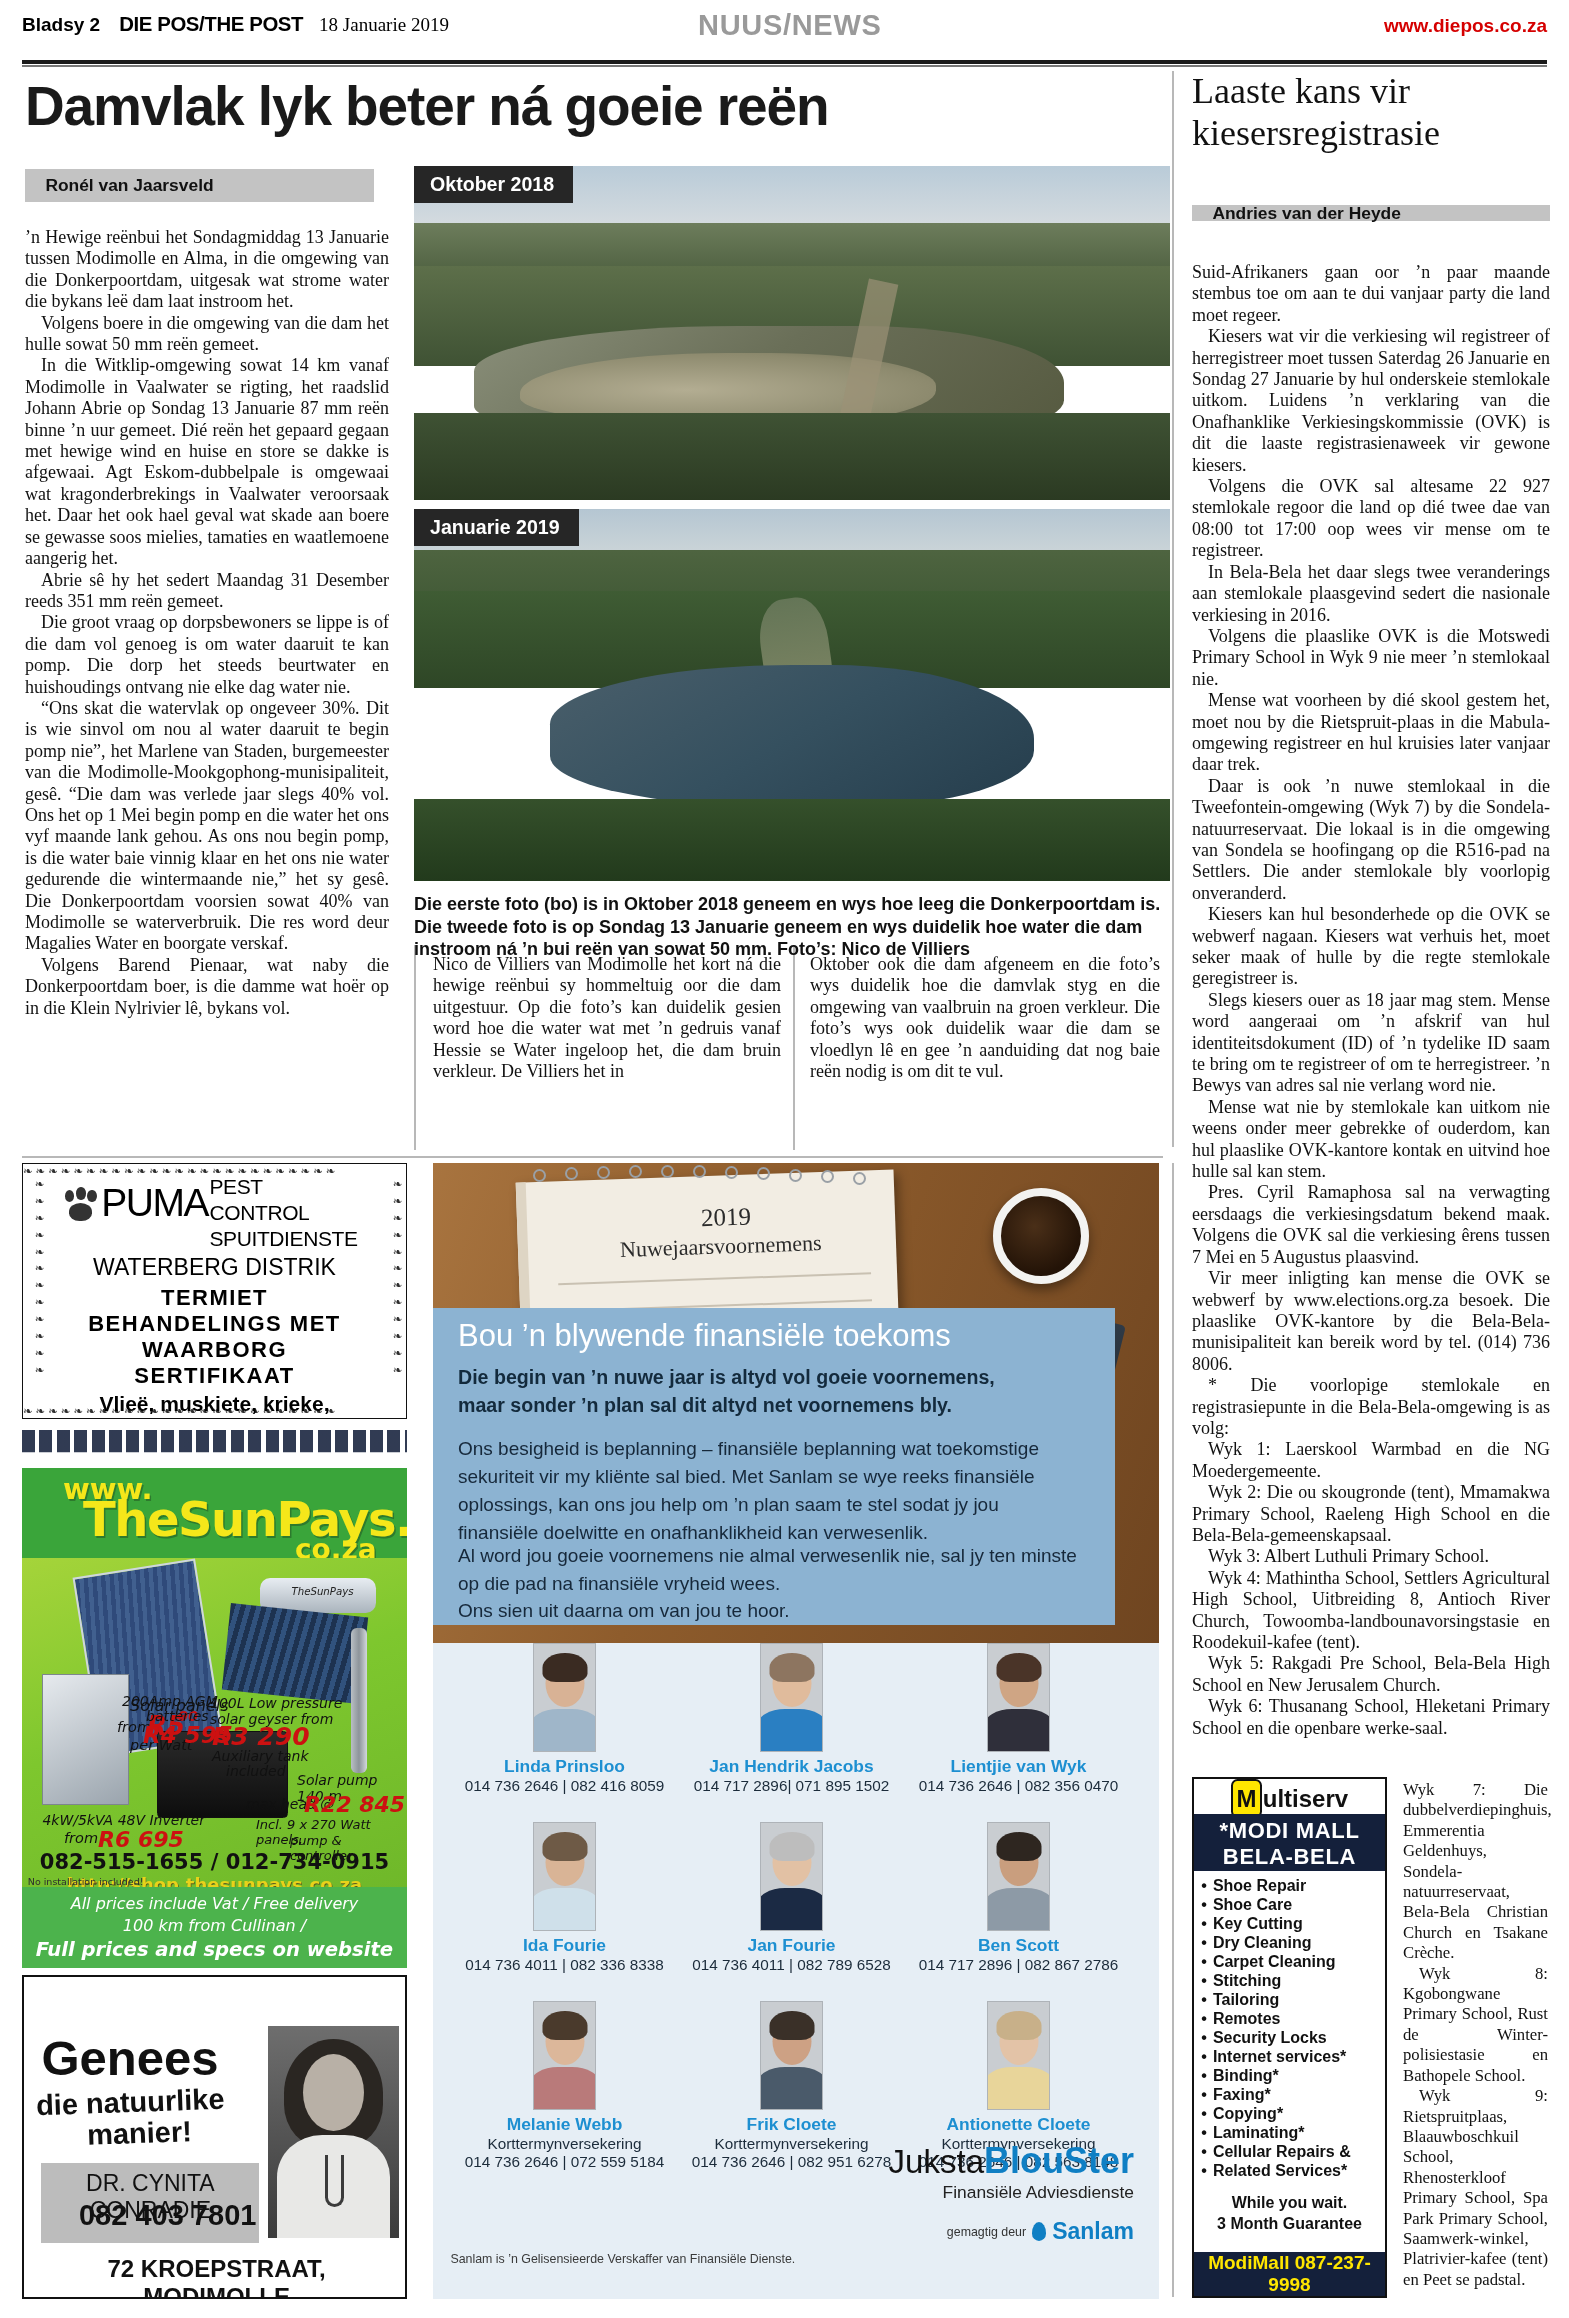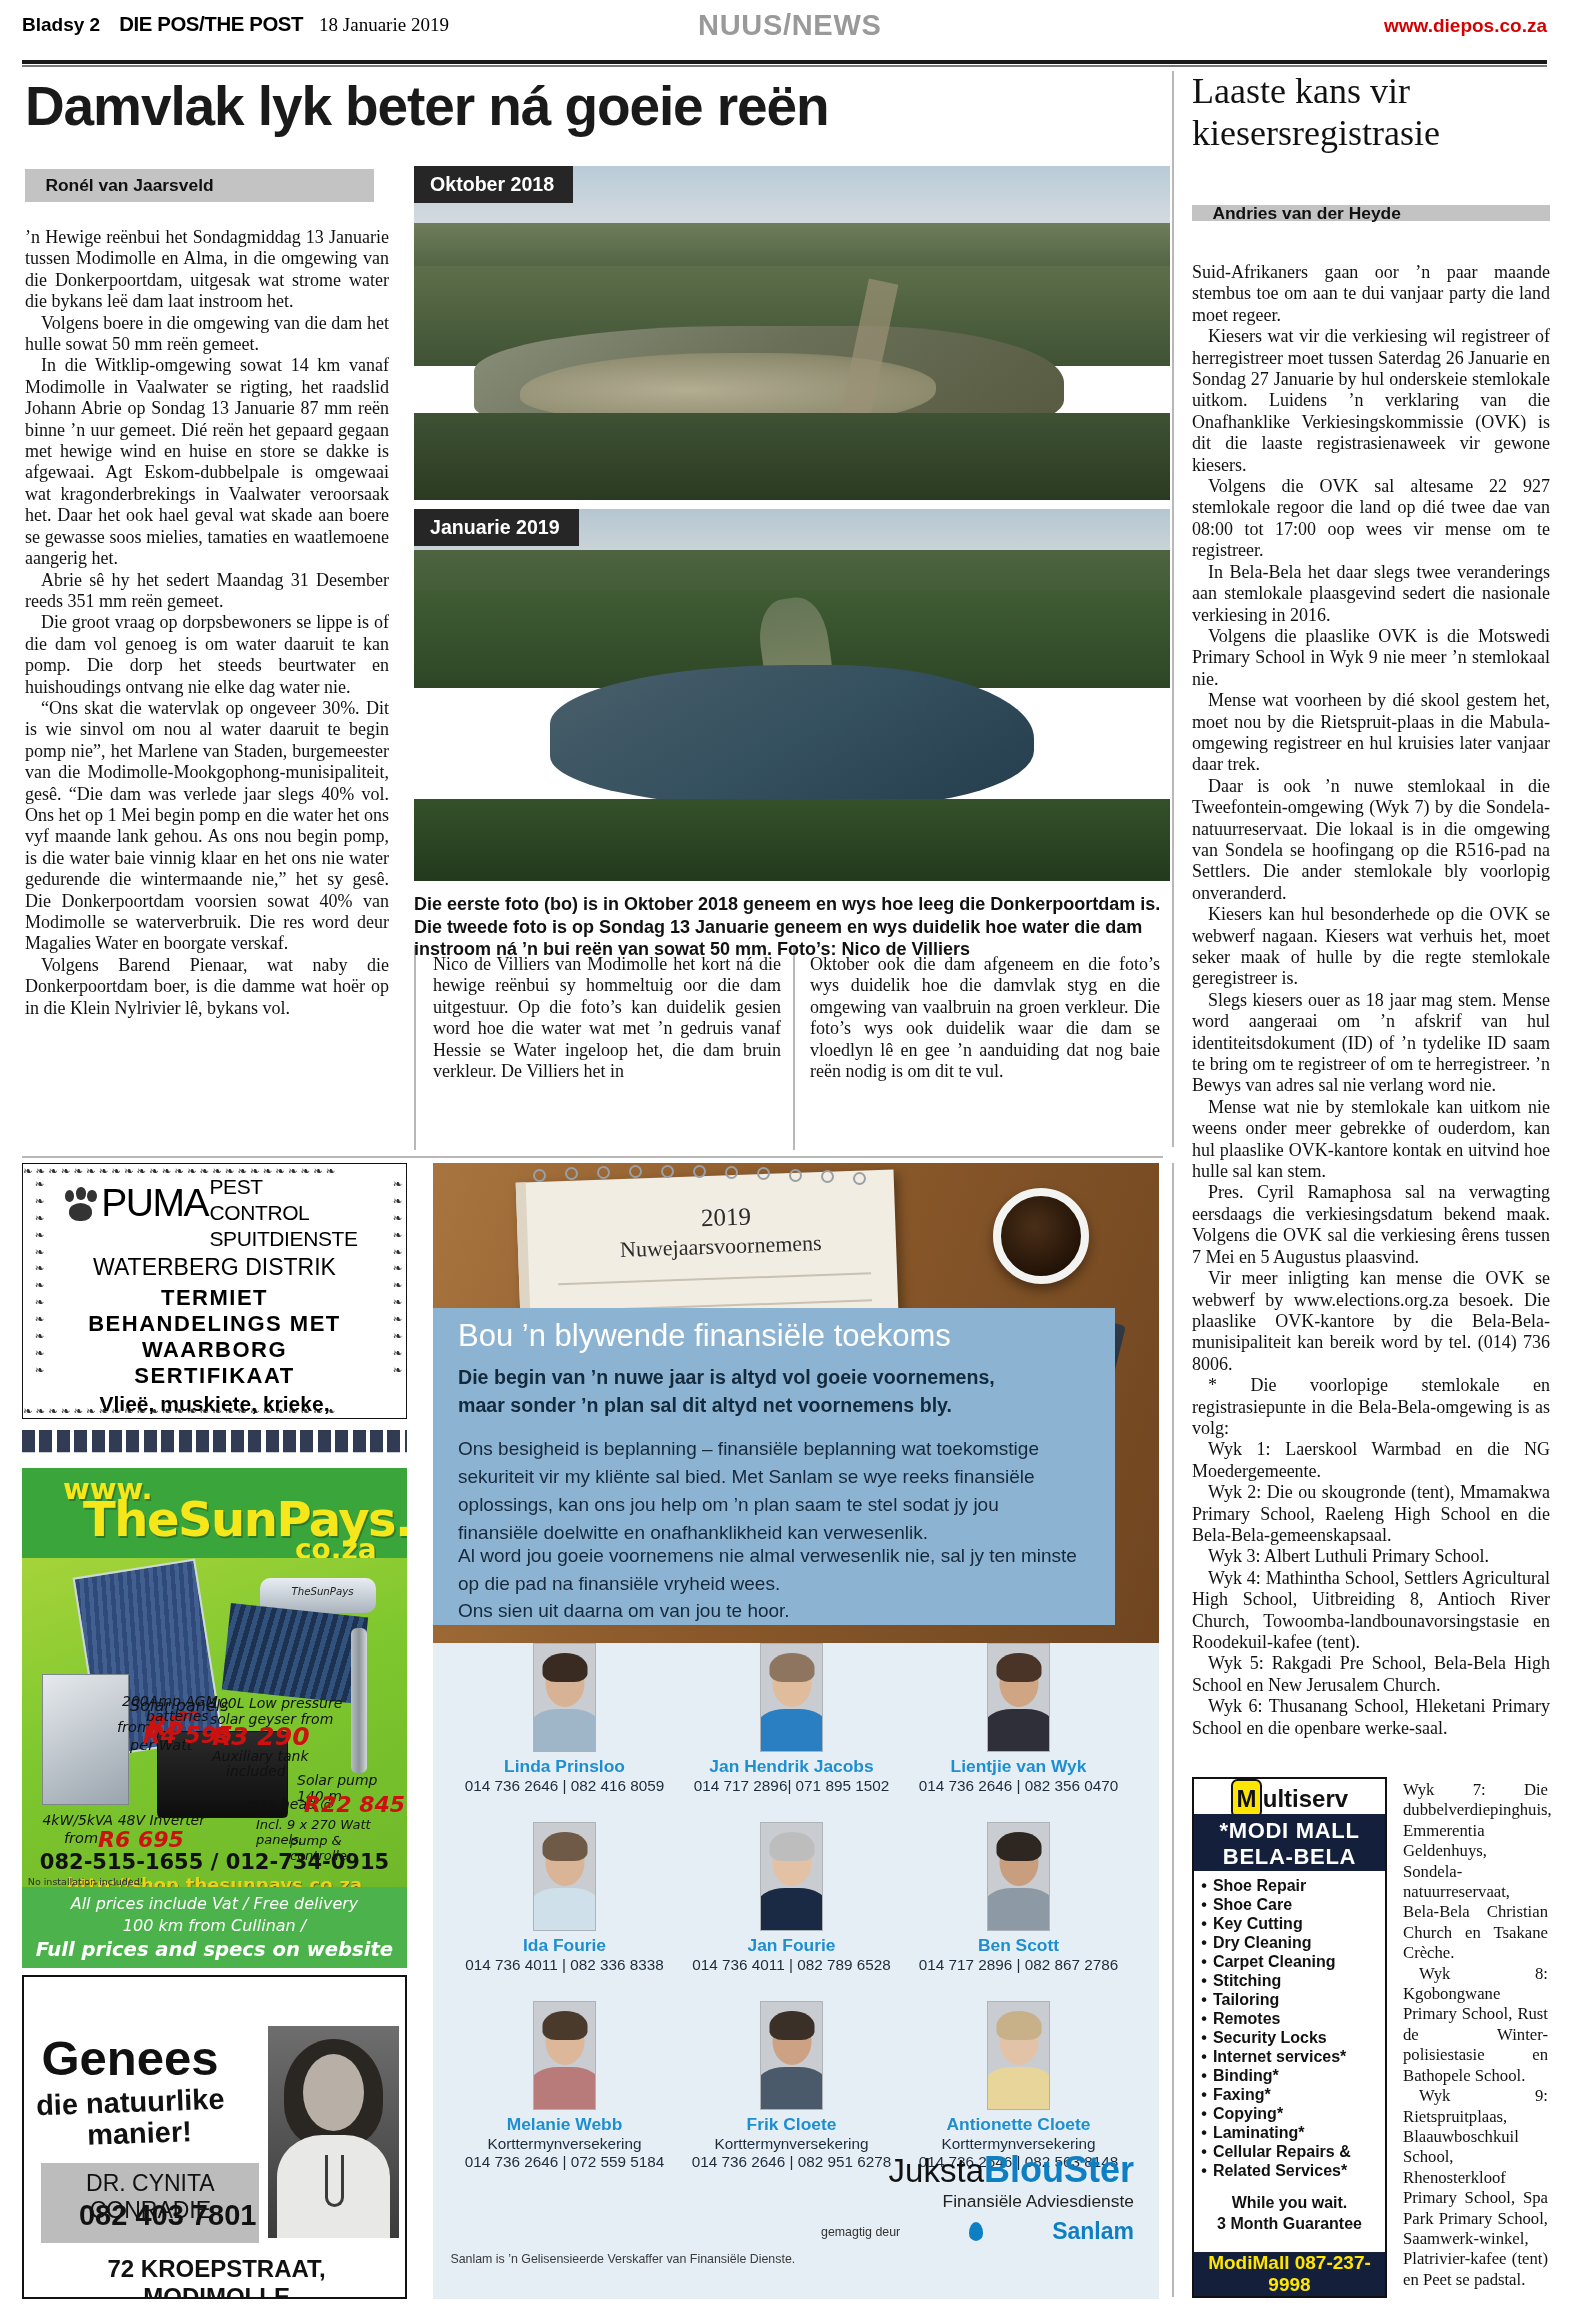--- a/index.html
+++ b/index.html
@@ -565,21 +565,21 @@
         </div>
         <div class="adv-name">Antionette Cloete</div>
         <div class="adv-role">Korttermynversekering</div>
         <div class="adv-tel">014 736 2646 | 082 563 8148</div>
       </div>
     </div>
 
   <div class="juksta" style="right:25px; bottom:54px; width:313px;">
     <span class="j1">Juksta</span><span class="j2">BlouSter</span>
     <div class="j3">Finansiële Adviesdienste</div>
-    <div style="display:flex; justify-content:space-between; align-items:center; gap:5.8px; margin-top:6px;">
+    <div style="display:flex; justify-content:flex-end; align-items:center; gap:5.8px; margin-top:15px;">
       <span class="j4">gemagtig deur</span>
       <span style="display:inline-block; width:14.5px; height:19px; background:#0f7fc4;
                    border-radius:50% 50% 50% 50%/60% 60% 40% 40%;"></span>
       <span style="font-size:23px; font-weight:bold; color:#0f7fc4;">Sanlam</span>
     </div>
   </div>
 
   <div class="disclaimer" style="left:17.4px; bottom:33px;">Sanlam is ’n Gelisensieerde Verskaffer van Finansiële Dienste.</div>
 </div>
 

